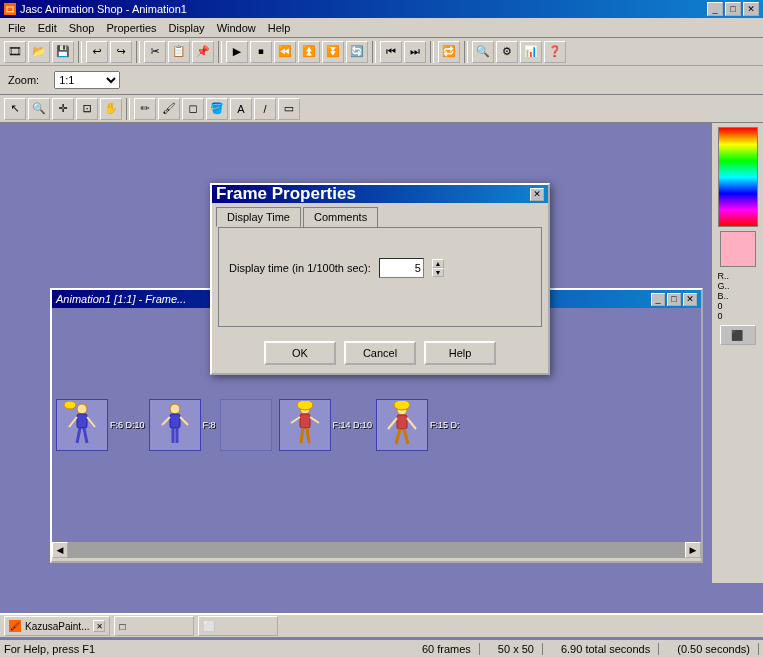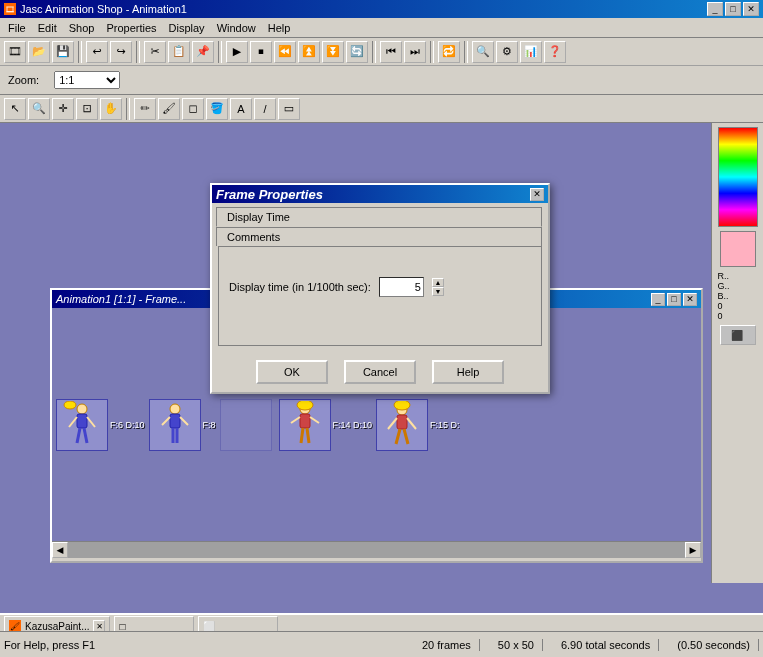--- a/index.html
+++ b/index.html
@@ -200,42 +200,40 @@
     #dialog-title-bar {
       background: linear-gradient(to right, #000080, #1084d0);
       color: white;
       height: 18px;
       display: flex;
       align-items: center;
       justify-content: space-between;
       padding: 0 4px;
     }
     #dialog-title-text {
-      font-size: 13px;
+      font-size: 17px;
       font-weight: bold;
-      font-style: italic;
     }
     #dialog-close-btn {
       width: 14px;
       height: 13px;
       background: #c0c0c0;
       border: 1px outset #fff;
       display: flex;
       align-items: center;
       justify-content: center;
       font-size: 9px;
       cursor: pointer;
       color: #000;
     }
     #dialog-tabs {
       display: flex;
       background: #d4d0c8;
       padding: 4px 4px 0 4px;
       gap: 0;
-      flex-direction: column;
     }
     .dialog-tab {
       padding: 3px 10px;
       background: #d4d0c8;
       border: 1px solid #808080;
       border-bottom: none;
       cursor: pointer;
       font-size: 11px;
       margin-right: 2px;
     }
@@ -282,21 +280,21 @@
       display: flex;
       align-items: center;
       justify-content: center;
       font-size: 7px;
       cursor: pointer;
       line-height: 1;
     }
     #dialog-buttons {
       display: flex;
       justify-content: center;
-      gap: 16px;
+      gap: 8px;
       padding: 8px;
     }
     .dialog-btn {
       width: 72px;
       height: 24px;
       background: #d4d0c8;
       border: 2px outset #fff;
       font-size: 11px;
       cursor: pointer;
       display: flex;
@@ -401,21 +399,21 @@
       height: 16px;
       background: #a0a0a0;
     }
 
     
     #status-bar {
       position: absolute;
       bottom: 0;
       left: 0;
       right: 0;
-      height: 26px;
+      height: 18px;
       background: #d4d0c8;
       border-top: 1px solid #808080;
       display: flex;
       align-items: center;
       padding: 0 4px;
       font-size: 11px;
     }
     #status-left {
       flex: 1;
     }
@@ -767,18 +765,18 @@
     <span>KazusaPaint...</span>
     <div class="taskbar-close">✕</div>
   </div>
   <div class="taskbar-item">□</div>
   <div class="taskbar-item">⬜</div>
 </div>
 
 <div id="status-bar">
   <span id="status-left">For Help, press F1</span>
   <div id="status-right">
-    <span class="status-segment">20 frames</span>
+    <span class="status-segment">60 frames</span>
     <span class="status-segment">50 x 50</span>
     <span class="status-segment">6.90 total seconds</span>
     <span class="status-segment">(0.50 seconds)</span>
   </div>
 </div>
 
 </body></html>

